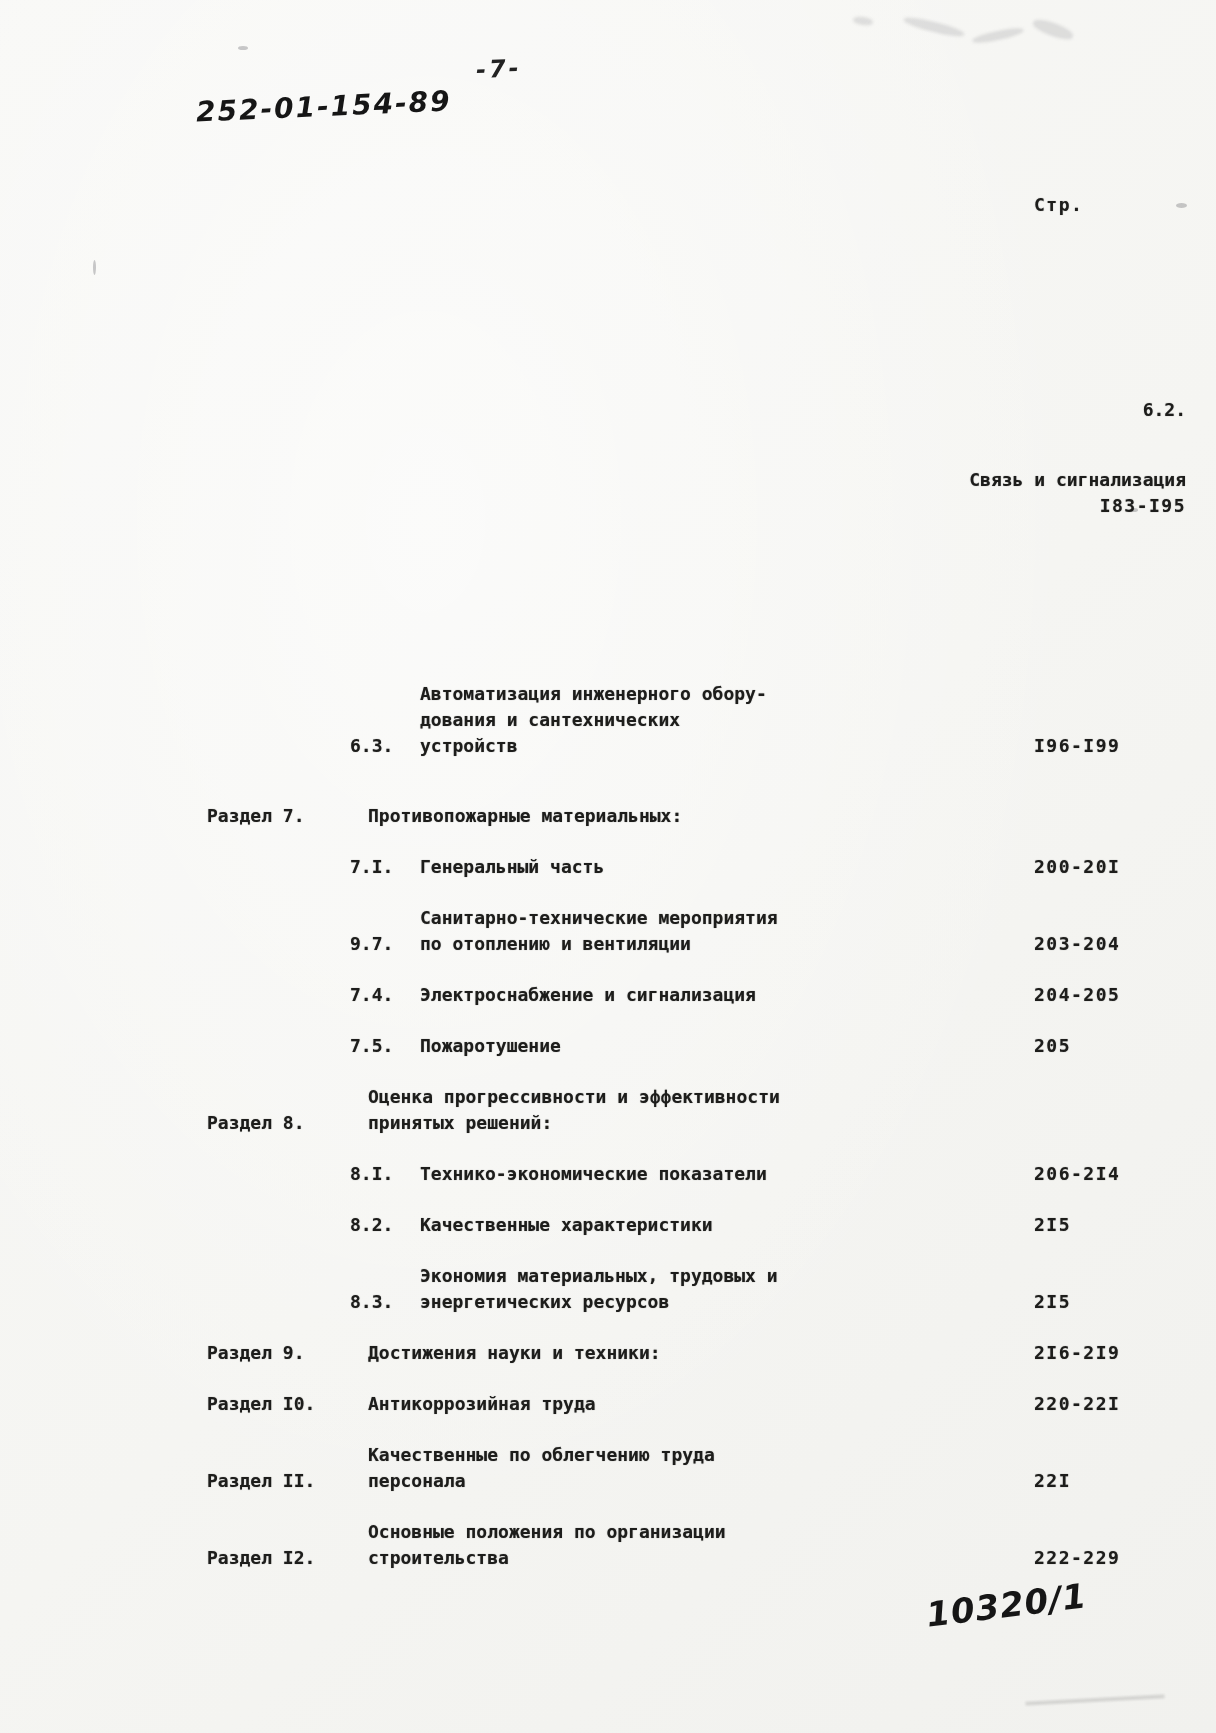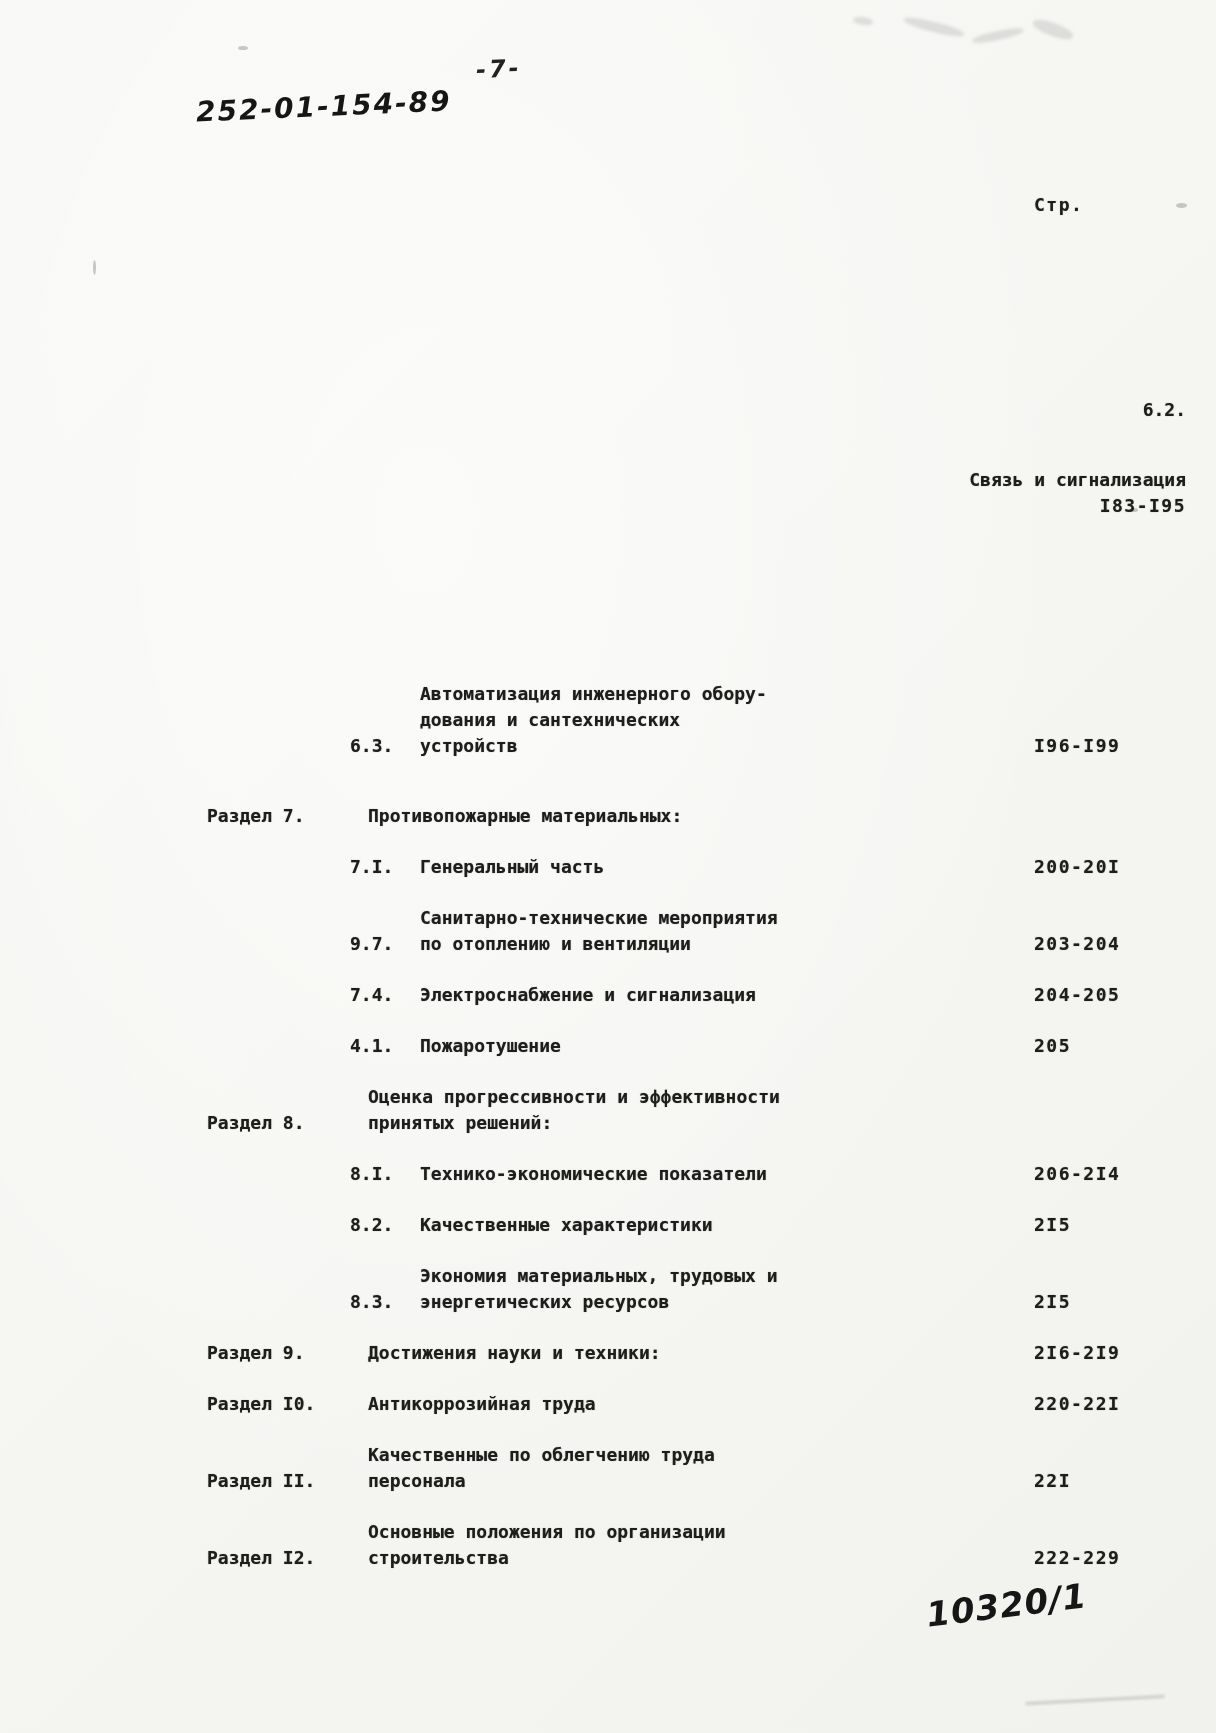--- a/index.html
+++ b/index.html
@@ -111,21 +111,21 @@
         <span class="cell-pages">203-204</span>
       </div>
       <div class="toc-row sub">
         <span class="cell-spacer"></span>
         <span class="cell-num">7.4.</span>
         <span class="cell-label">Электроснабжение и сигнализация</span>
         <span class="cell-pages">204-205</span>
       </div>
       <div class="toc-row sub">
         <span class="cell-spacer"></span>
-        <span class="cell-num">4.1.</span>
+        <span class="cell-num">7.5.</span>
         <span class="cell-label">Пожаротушение</span>
         <span class="cell-pages">205</span>
       </div>
       <div class="toc-row section">
         <span class="cell-prefix">Раздел 8.</span>
         <span class="cell-label">Оценка прогрессивности и эффективности
 принятых решений:</span>
         <span class="cell-pages"></span>
       </div>
       <div class="toc-row sub">

